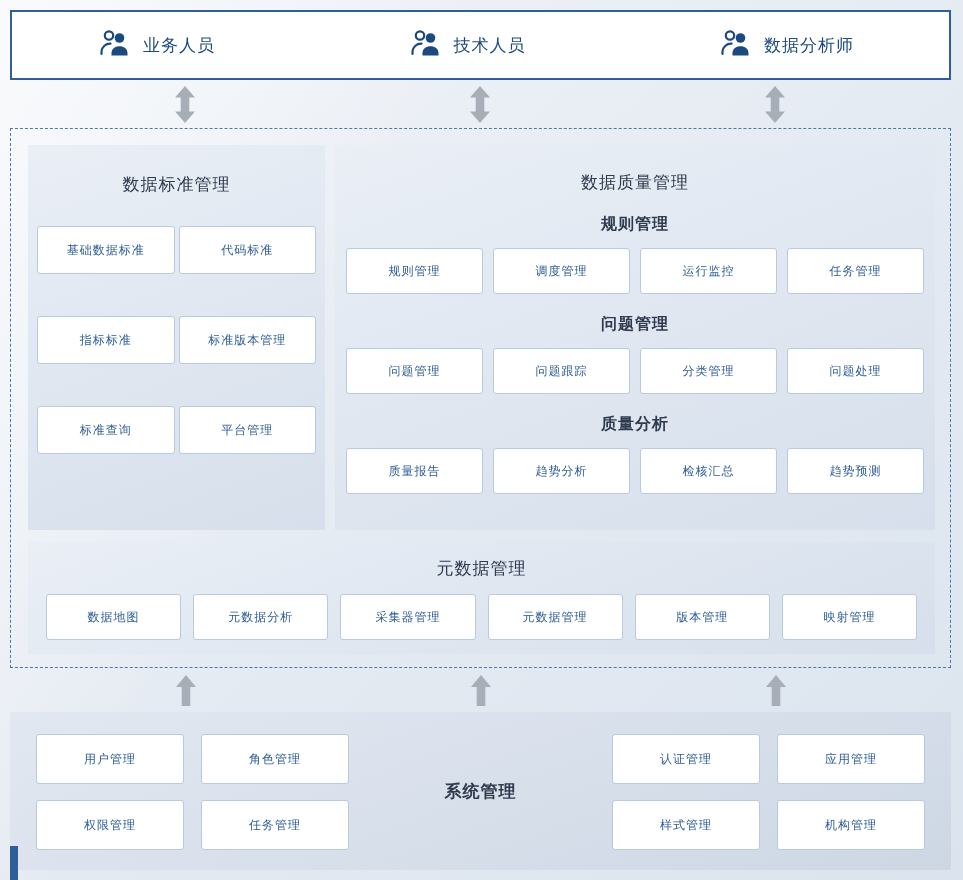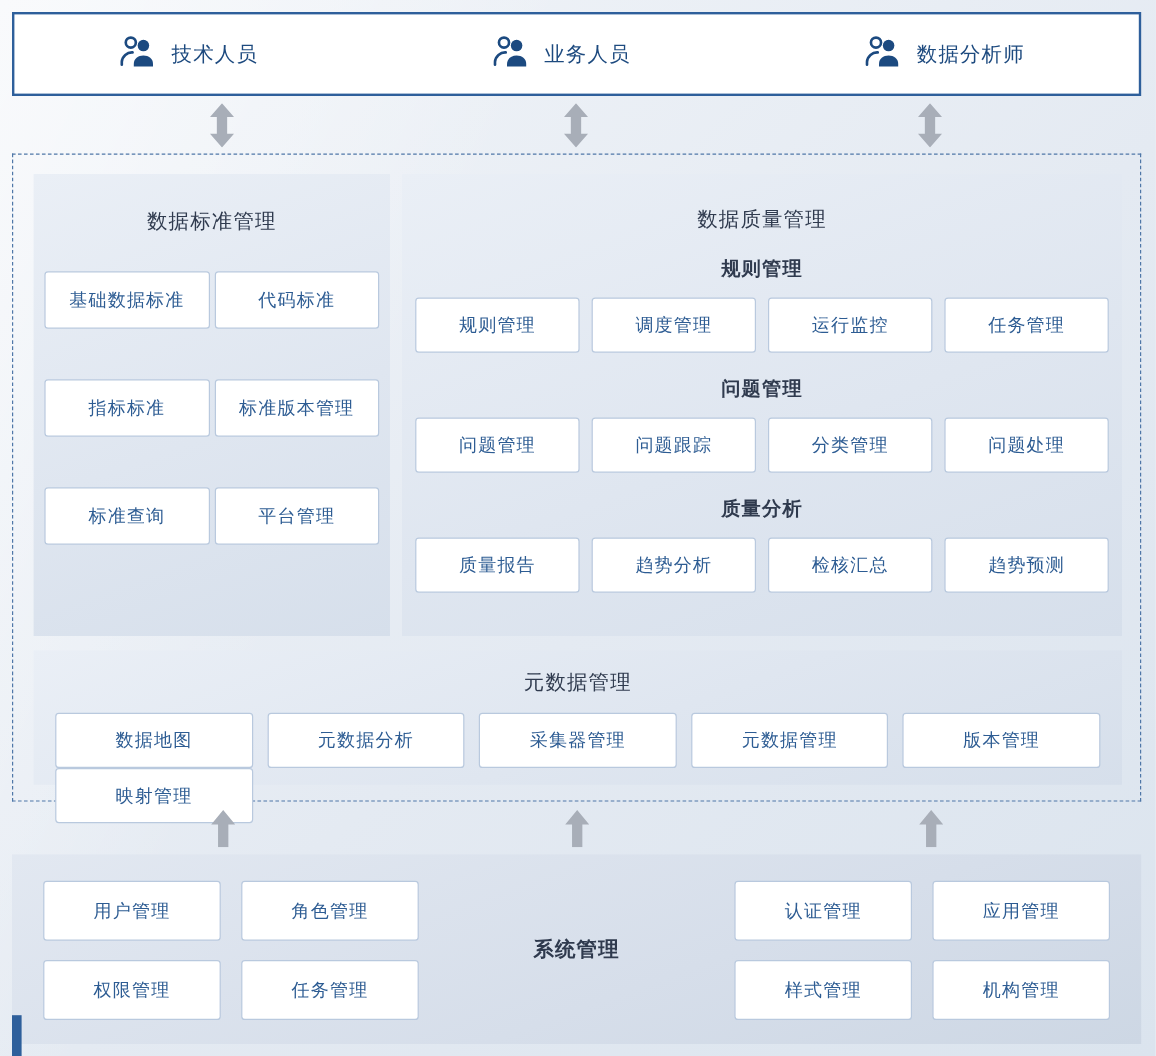--- a/index.html
+++ b/index.html
@@ -39,21 +39,21 @@
   .panel-title {
     text-align:center; font-size:17px; font-weight:normal; color:#2f3a4e;
     letter-spacing:1px;
   }
   .group-title {
     text-align:center; font-size:16px; font-weight:bold; color:#2f3a4e;
     margin-top:20px; letter-spacing:1px;
   }
   .btn {
     height:48px; background:#ffffff; border:1px solid #b9c9de; border-radius:3px;
-    color:#2d5c93; font-size:15px; letter-spacing:1px;
+    color:#2d5c93; font-size:12px; letter-spacing:1px;
     display:flex; align-items:center; justify-content:center;
     font-family:inherit; cursor:pointer;
   }
 
   .panel-standard { left:28px; top:145px; width:297px; height:385px; }
   .panel-standard .panel-title { padding-top:28px; }
   .standard-grid {
     margin:30px 9px 0; display:grid; grid-template-columns:1fr 1fr;
     column-gap:4px; row-gap:42px;
   }
@@ -62,21 +62,21 @@
   .panel-quality .panel-title { padding-top:26px; }
   .quality-grid {
     margin:13px 11px 0; display:grid; grid-template-columns:repeat(4,1fr);
     column-gap:10px;
   }
   .quality-grid .btn { height:46px; }
 
   .panel-metadata { left:28px; top:542px; width:907px; height:112px; }
   .panel-metadata .panel-title { padding-top:15px; }
   .metadata-grid {
-    margin:14px 18px 0; display:grid; grid-template-columns:repeat(5,1fr);
+    margin:14px 18px 0; display:grid; grid-template-columns:repeat(6,1fr);
     column-gap:12px;
   }
   .metadata-grid .btn { height:46px; }
 
   
   .panel-system {
     position:absolute; left:10px; top:712px; width:941px; height:158px;
     background:linear-gradient(160deg, #e2e8f1 0%, #d6deea 60%, #cdd7e4 100%);
   }
   .system-title {
@@ -105,32 +105,32 @@
   <div class="role-bar">
     <div class="role">
       <span>
         <svg width="32" height="30" viewBox="0 0 32 30">
           <circle cx="11" cy="7.5" r="4.2" fill="none" stroke="#1c4a80" stroke-width="2.2"></circle>
           <path d="M3.5 26 v-2.5 a8.5 8.5 0 0 1 9-7.8" fill="none" stroke="#1c4a80" stroke-width="2.2" stroke-linecap="round"></path>
           <circle cx="21.5" cy="10" r="4.8" fill="#1c4a80"></circle>
           <path d="M13.5 27.5 v-2.2 c0-4.4 3.6-7 8-7 s8 2.6 8 7 v2.2 Z" fill="#1c4a80"></path>
         </svg>
       </span>
-      <span class="role-label">技术人员</span>
+      <span class="role-label">业务人员</span>
     </div>
     <div class="role">
       <span>
         <svg width="32" height="30" viewBox="0 0 32 30">
           <circle cx="11" cy="7.5" r="4.2" fill="none" stroke="#1c4a80" stroke-width="2.2"></circle>
           <path d="M3.5 26 v-2.5 a8.5 8.5 0 0 1 9-7.8" fill="none" stroke="#1c4a80" stroke-width="2.2" stroke-linecap="round"></path>
           <circle cx="21.5" cy="10" r="4.8" fill="#1c4a80"></circle>
           <path d="M13.5 27.5 v-2.2 c0-4.4 3.6-7 8-7 s8 2.6 8 7 v2.2 Z" fill="#1c4a80"></path>
         </svg>
       </span>
-      <span class="role-label">业务人员</span>
+      <span class="role-label">技术人员</span>
     </div>
     <div class="role">
       <span>
         <svg width="32" height="30" viewBox="0 0 32 30">
           <circle cx="11" cy="7.5" r="4.2" fill="none" stroke="#1c4a80" stroke-width="2.2"></circle>
           <path d="M3.5 26 v-2.5 a8.5 8.5 0 0 1 9-7.8" fill="none" stroke="#1c4a80" stroke-width="2.2" stroke-linecap="round"></path>
           <circle cx="21.5" cy="10" r="4.8" fill="#1c4a80"></circle>
           <path d="M13.5 27.5 v-2.2 c0-4.4 3.6-7 8-7 s8 2.6 8 7 v2.2 Z" fill="#1c4a80"></path>
         </svg>
       </span>

